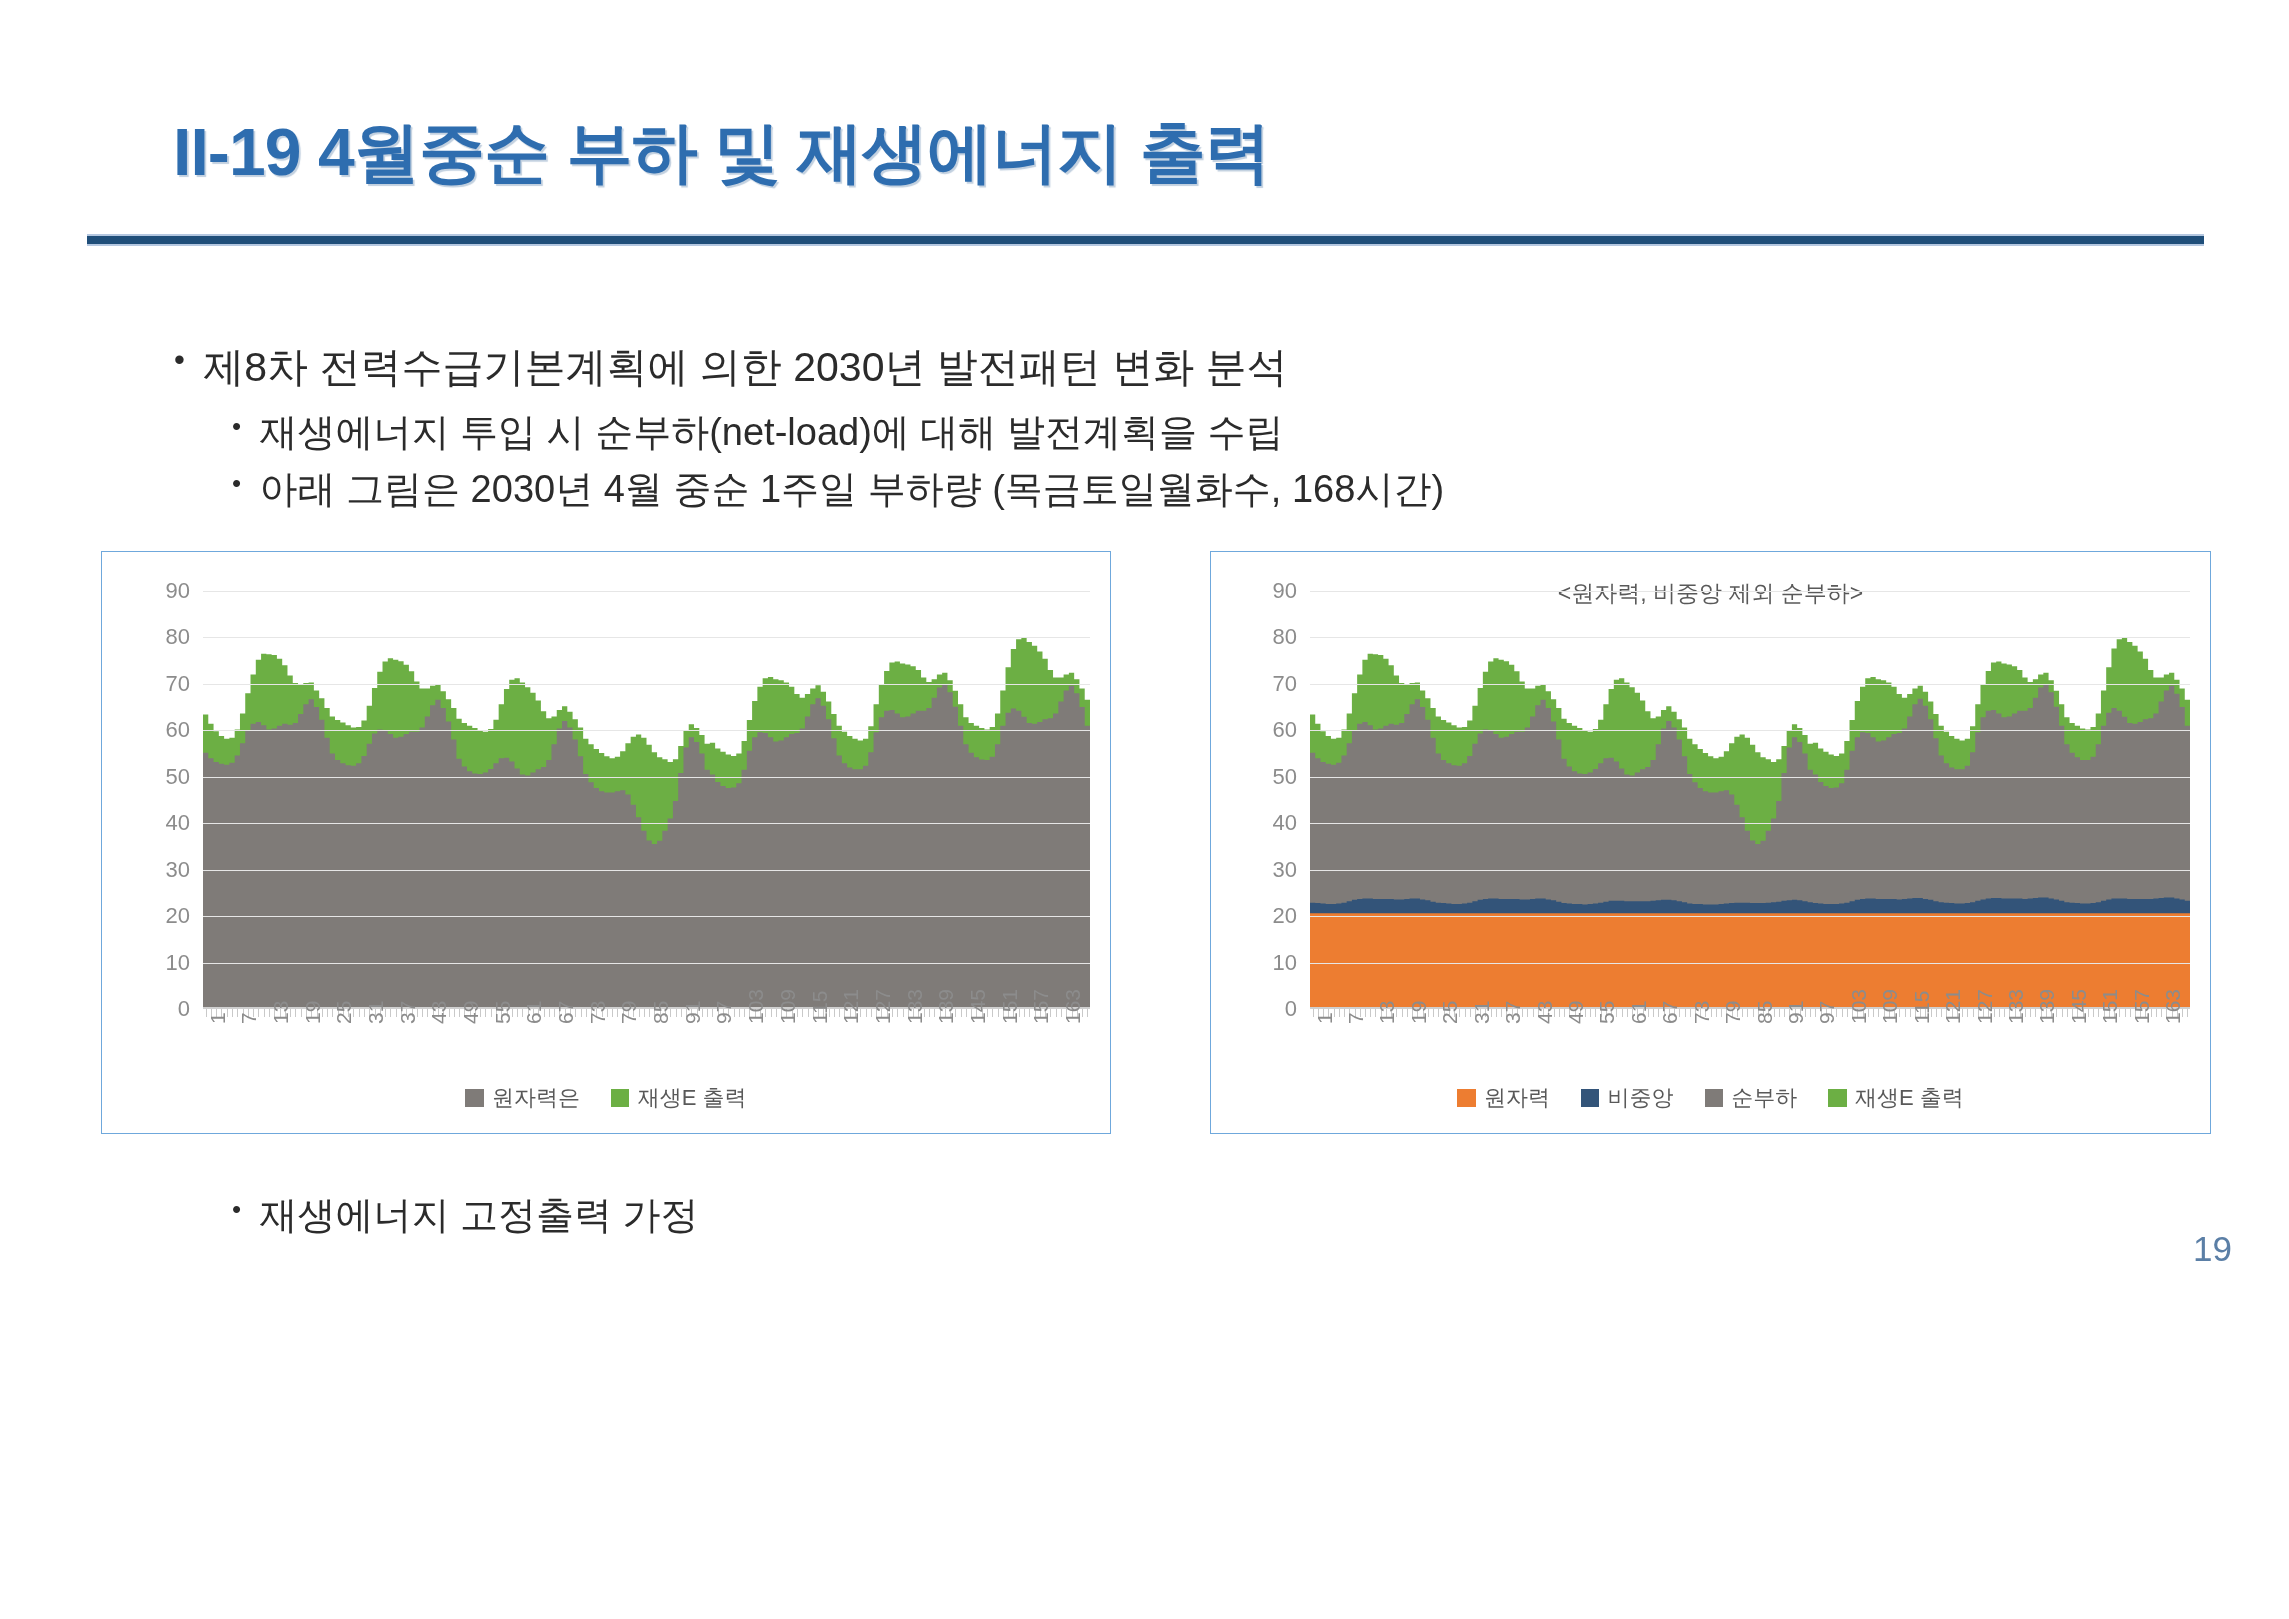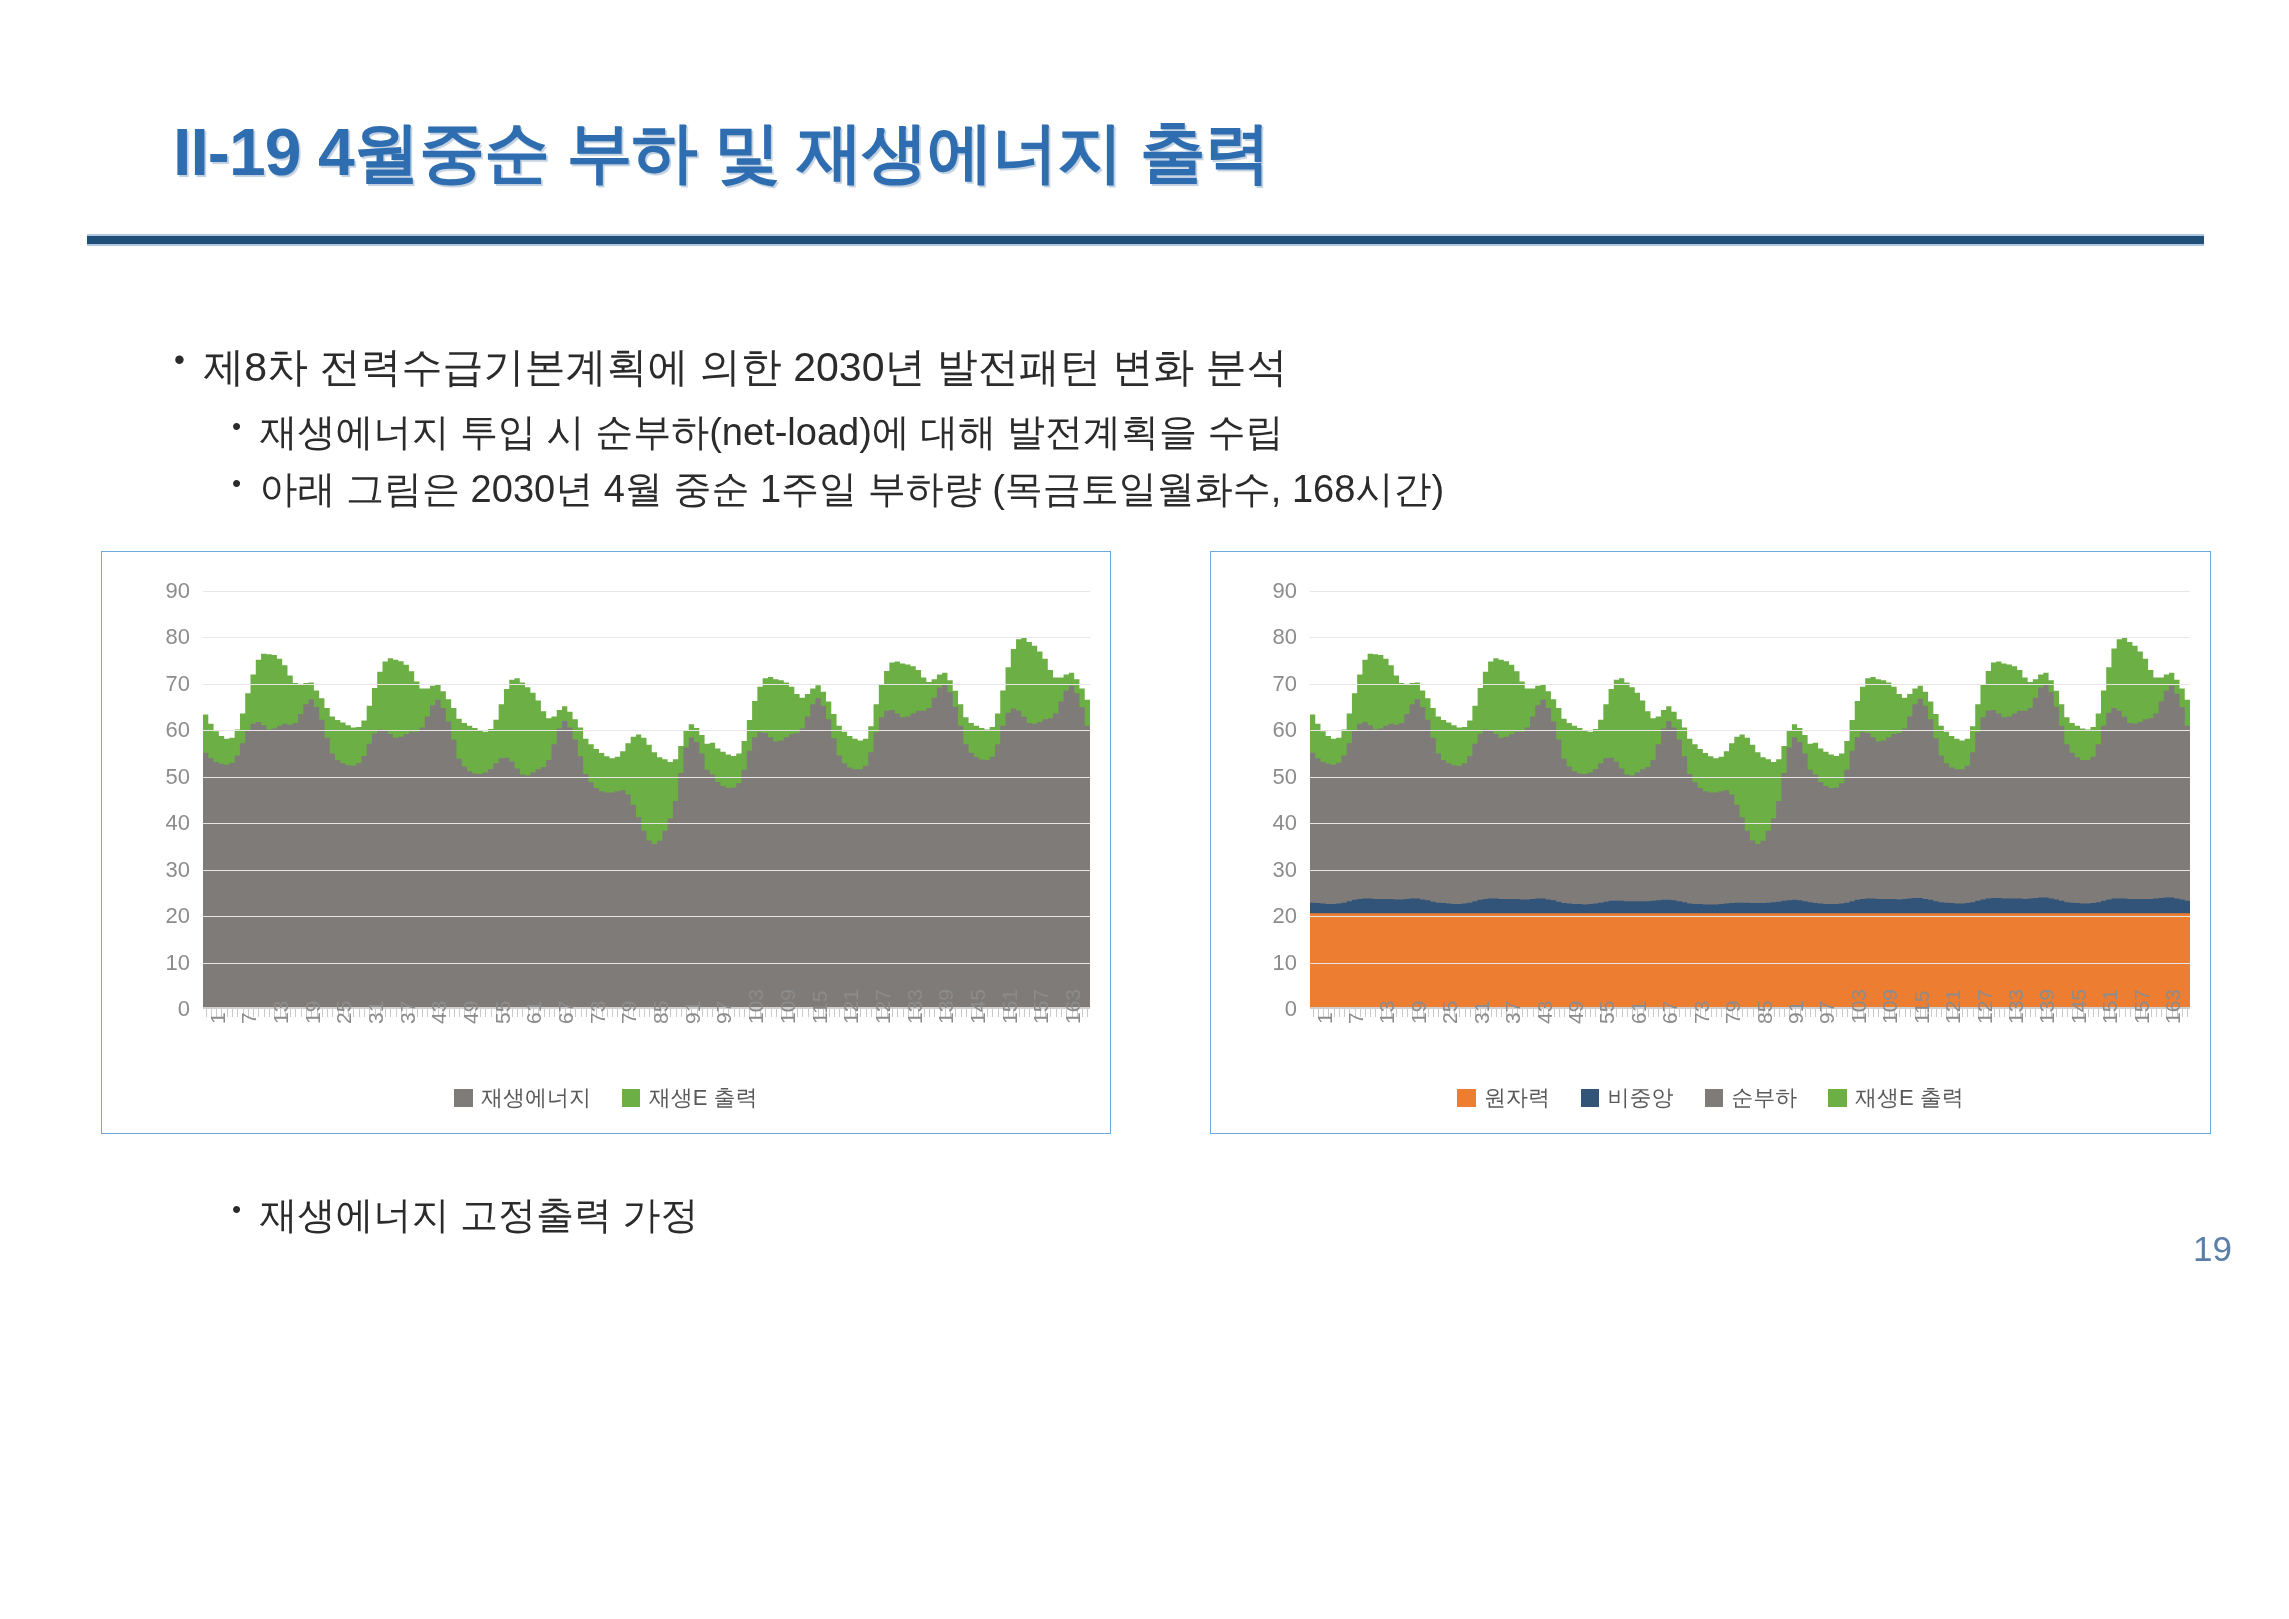--- a/index.html
+++ b/index.html
@@ -319,30 +319,31 @@
       <div class="gridline" style="top: 22.2222%;"></div>
       <div class="ylabel" style="top: 22.2222%;">70</div>
       <div class="gridline" style="top: 11.1111%;"></div>
       <div class="ylabel" style="top: 11.1111%;">80</div>
       <div class="gridline" style="top: 0%;"></div>
       <div class="ylabel" style="top: 0%;">90</div>
     </div>
   <div class="legend">
       <div class="item">
         <span class="swatch" style="background: rgb(127, 123, 120);"></span>
-        <span>재생에너지</span>
+        <span>원자력은</span>
       </div>
       <div class="item">
         <span class="swatch" style="background: rgb(108, 175, 68);"></span>
         <span>재생E 출력</span>
       </div>
     </div>
 </div>
 
 <div class="chart-panel" id="chart-right">
+  <div class="chart-title">&lt;원자력, 비중앙 제외 순부하&gt;</div>
   <div class="plot">
     <div class="plotarea">
         <svg viewBox="0 0 168 90" preserveAspectRatio="none">
           <path d="M 0 90 L 0 26.599999999999994 L 1 26.599999999999994 L 1 28.6 L 2 28.6 L 2 30.199999999999996 L 3 30.199999999999996 L 3 31.200000000000003 L 4 31.200000000000003 L 4 31.799999999999997 L 5 31.799999999999997 L 5 31.6 L 6 31.6 L 6 29.799999999999997 L 7 29.799999999999997 L 7 26.4 L 8 26.4 L 8 22 L 9 22 L 9 18 L 10 18 L 10 14.799999999999997 L 11 14.799999999999997 L 11 13.5 L 12 13.5 L 12 13.599999999999994 L 13 13.599999999999994 L 13 13.799999999999997 L 14 13.799999999999997 L 14 14.599999999999994 L 15 14.599999999999994 L 15 16 L 16 16 L 16 18.200000000000003 L 17 18.200000000000003 L 17 19.799999999999997 L 18 19.799999999999997 L 18 20.099999999999994 L 19 20.099999999999994 L 19 19.80000000000001 L 20 19.80000000000001 L 20 19.700000000000003 L 21 19.700000000000003 L 21 21.400000000000006 L 22 21.400000000000006 L 22 23.10000000000001 L 23 23.10000000000001 L 23 25.200000000000003 L 24 25.200000000000003 L 24 27 L 25 27 L 25 27.799999999999997 L 26 27.799999999999997 L 26 28.299999999999997 L 27 28.299999999999997 L 27 28.9 L 28 28.9 L 28 29.39999999999999 L 29 29.39999999999999 L 29 29.299999999999997 L 30 29.299999999999997 L 30 27.9 L 31 27.9 L 31 24.700000000000003 L 32 24.700000000000003 L 32 20.900000000000006 L 33 20.900000000000006 L 33 17.39999999999999 L 34 17.39999999999999 L 34 15.200000000000003 L 35 15.200000000000003 L 35 14.5 L 36 14.5 L 36 14.799999999999997 L 37 14.799999999999997 L 37 15.099999999999994 L 38 15.099999999999994 L 38 15.899999999999991 L 39 15.899999999999991 L 39 17.299999999999997 L 40 17.299999999999997 L 40 19.5 L 41 19.5 L 41 21 L 42 21 L 42 21 L 43 21 L 43 20.39999999999999 L 44 20.39999999999999 L 44 20 L 45 20 L 45 21.599999999999994 L 46 21.599999999999994 L 46 23.299999999999997 L 47 23.299999999999997 L 47 25.200000000000003 L 48 25.200000000000003 L 48 27.499999999999993 L 49 27.499999999999993 L 49 28.4 L 50 28.4 L 50 29 L 51 29 L 51 29.5 L 52 29.5 L 52 30 L 53 30 L 53 30.299999999999997 L 54 30.299999999999997 L 54 29.699999999999996 L 55 29.699999999999996 L 55 27.699999999999996 L 56 27.699999999999996 L 56 24.400000000000006 L 57 24.400000000000006 L 57 21.099999999999994 L 58 21.099999999999994 L 58 19.099999999999994 L 59 19.099999999999994 L 59 18.80000000000001 L 60 18.80000000000001 L 60 19.700000000000003 L 61 19.700000000000003 L 61 20.69999999999999 L 62 20.69999999999999 L 62 21.89999999999999 L 63 21.89999999999999 L 63 23.599999999999994 L 64 23.599999999999994 L 64 25.900000000000006 L 65 25.900000000000006 L 65 27.4 L 66 27.4 L 66 27 L 67 27 L 67 25.599999999999994 L 68 25.599999999999994 L 68 24.799999999999997 L 69 24.799999999999997 L 69 25.999999999999986 L 70 25.999999999999986 L 70 27.6 L 71 27.6 L 71 29.4 L 72 29.4 L 72 31.799999999999997 L 73 31.799999999999997 L 73 33 L 74 33 L 74 34 L 75 34 L 75 34.900000000000006 L 76 34.900000000000006 L 76 35.6 L 77 35.6 L 77 36 L 78 36 L 78 35.699999999999996 L 79 35.699999999999996 L 79 34.5 L 80 34.5 L 80 32.8 L 81 32.8 L 81 31.4 L 82 31.4 L 82 30.900000000000006 L 83 30.900000000000006 L 83 31.599999999999994 L 84 31.599999999999994 L 84 33.1 L 85 33.1 L 85 34.7 L 86 34.7 L 86 35.8 L 87 35.8 L 87 36.199999999999996 L 88 36.199999999999996 L 88 36.8 L 89 36.8 L 89 36.2 L 90 36.2 L 90 33.400000000000006 L 91 33.400000000000006 L 91 30.1 L 92 30.1 L 92 28.700000000000003 L 93 28.700000000000003 L 93 29.5 L 94 29.5 L 94 31 L 95 31 L 95 32.9 L 96 32.9 L 96 32.7 L 97 32.7 L 97 33.89999999999999 L 98 33.89999999999999 L 98 34.6 L 99 34.6 L 99 35.199999999999996 L 100 35.199999999999996 L 100 35.5 L 101 35.5 L 101 35 L 102 35 L 102 32.3 L 103 32.3 L 103 27.799999999999997 L 104 27.799999999999997 L 104 23.700000000000003 L 105 23.700000000000003 L 105 20.599999999999994 L 106 20.599999999999994 L 106 18.799999999999997 L 107 18.799999999999997 L 107 18.5 L 108 18.5 L 108 19 L 109 19 L 109 19.19999999999999 L 110 19.19999999999999 L 110 19.700000000000003 L 111 19.700000000000003 L 111 20.599999999999994 L 112 20.599999999999994 L 112 22.200000000000003 L 113 22.200000000000003 L 113 23 L 114 23 L 114 22.200000000000003 L 115 22.200000000000003 L 115 20.999999999999986 L 116 20.999999999999986 L 116 20.400000000000006 L 117 20.400000000000006 L 117 21.69999999999999 L 118 21.69999999999999 L 118 23.799999999999997 L 119 23.799999999999997 L 119 26.499999999999993 L 120 26.499999999999993 L 120 29 L 121 29 L 121 30.299999999999997 L 122 30.299999999999997 L 122 31.200000000000003 L 123 31.200000000000003 L 123 31.799999999999997 L 124 31.799999999999997 L 124 32.199999999999996 L 125 32.199999999999996 L 125 31.799999999999997 L 126 31.799999999999997 L 126 29.1 L 127 29.1 L 127 24.400000000000006 L 128 24.400000000000006 L 128 20.19999999999999 L 129 20.19999999999999 L 129 17.200000000000003 L 130 17.200000000000003 L 130 15.399999999999991 L 131 15.399999999999991 L 131 15.199999999999989 L 132 15.199999999999989 L 132 15.600000000000009 L 133 15.600000000000009 L 133 15.799999999999997 L 134 15.799999999999997 L 134 16.200000000000003 L 135 16.200000000000003 L 135 17 L 136 17 L 136 18.599999999999994 L 137 18.599999999999994 L 137 19.60000000000001 L 138 19.60000000000001 L 138 19 L 139 19 L 139 18 L 140 18 L 140 17.599999999999994 L 141 17.599999999999994 L 141 19.200000000000003 L 142 19.200000000000003 L 142 21.5 L 143 21.5 L 143 24.400000000000006 L 144 24.400000000000006 L 144 27.200000000000003 L 145 27.200000000000003 L 145 28.4 L 146 28.4 L 146 29 L 147 29 L 147 29.6 L 148 29.6 L 148 29.799999999999997 L 149 29.799999999999997 L 149 29.300000000000004 L 150 29.300000000000004 L 150 26.4 L 151 26.4 L 151 21.400000000000006 L 152 21.400000000000006 L 152 16.39999999999999 L 153 16.39999999999999 L 153 12.400000000000006 L 154 12.400000000000006 L 154 10.399999999999991 L 155 10.399999999999991 L 155 10.099999999999994 L 156 10.099999999999994 L 156 11 L 157 11 L 157 11.799999999999997 L 158 11.799999999999997 L 158 13 L 159 13 L 159 14.599999999999994 L 160 14.599999999999994 L 160 17 L 161 17 L 161 18.60000000000001 L 162 18.60000000000001 L 162 18.599999999999994 L 163 18.599999999999994 L 163 18 L 164 18 L 164 17.60000000000001 L 165 17.60000000000001 L 165 19.099999999999994 L 166 19.099999999999994 L 166 21 L 167 21 L 167 23.400000000000006 L 168 23.400000000000006 L 168 90 Z" fill="#6CAF44"></path>
           <path d="M 0 90 L 0 34.8 L 1 34.8 L 1 36 L 2 36 L 2 36.8 L 3 36.8 L 3 37.2 L 4 37.2 L 4 37.4 L 5 37.4 L 5 37 L 6 37 L 6 35.4 L 7 35.4 L 7 32.8 L 8 32.8 L 8 30 L 9 30 L 9 28.599999999999994 L 10 28.599999999999994 L 10 28.200000000000003 L 11 28.200000000000003 L 11 28.900000000000006 L 12 28.900000000000006 L 12 29.799999999999997 L 13 29.799999999999997 L 13 29.599999999999994 L 14 29.599999999999994 L 14 29 L 15 29 L 15 28.599999999999994 L 16 28.599999999999994 L 16 28.799999999999997 L 17 28.799999999999997 L 17 28.4 L 18 28.4 L 18 26.5 L 19 26.5 L 19 24.400000000000006 L 20 24.400000000000006 L 20 23.299999999999997 L 21 23.299999999999997 L 21 25 L 22 25 L 22 27.700000000000003 L 23 27.700000000000003 L 23 31.6 L 24 31.6 L 24 35 L 25 35 L 25 36.4 L 26 36.4 L 26 37.099999999999994 L 27 37.099999999999994 L 27 37.5 L 28 37.5 L 28 37.599999999999994 L 29 37.599999999999994 L 29 37.099999999999994 L 30 37.099999999999994 L 30 35.5 L 31 35.5 L 31 32.9 L 32 32.9 L 32 30.700000000000003 L 33 30.700000000000003 L 33 29.799999999999997 L 34 29.799999999999997 L 34 30 L 35 30 L 35 30.799999999999997 L 36 30.799999999999997 L 36 31.599999999999994 L 37 31.599999999999994 L 37 31.4 L 38 31.4 L 38 30.799999999999997 L 39 30.799999999999997 L 39 30.299999999999997 L 40 30.299999999999997 L 40 30.299999999999997 L 41 30.299999999999997 L 41 29.4 L 42 29.4 L 42 27 L 43 27 L 43 24.599999999999994 L 44 24.599999999999994 L 44 23.400000000000006 L 45 23.400000000000006 L 45 25.19999999999999 L 46 25.19999999999999 L 46 28.099999999999994 L 47 28.099999999999994 L 47 32 L 48 32 L 48 36.099999999999994 L 49 36.099999999999994 L 49 37.8 L 50 37.8 L 50 38.8 L 51 38.8 L 51 39.3 L 52 39.3 L 52 39.4 L 53 39.4 L 53 39.099999999999994 L 54 39.099999999999994 L 54 38.3 L 55 38.3 L 55 37.099999999999994 L 56 37.099999999999994 L 56 36 L 57 36 L 57 35.9 L 58 35.9 L 58 36.7 L 59 36.7 L 59 38.2 L 60 38.2 L 60 39.5 L 61 39.5 L 61 39.699999999999996 L 62 39.699999999999996 L 62 39.099999999999994 L 63 39.099999999999994 L 63 38.4 L 64 38.4 L 64 37.9 L 65 37.9 L 65 36.4 L 66 36.4 L 66 33 L 67 33 L 67 29.6 L 68 29.6 L 68 28 L 69 28 L 69 29.39999999999999 L 70 29.39999999999999 L 70 32 L 71 32 L 71 35.6 L 72 35.6 L 72 39.4 L 73 39.4 L 73 41.2 L 74 41.2 L 74 42.4 L 75 42.4 L 75 43.1 L 76 43.1 L 76 43.4 L 77 43.4 L 77 43.4 L 78 43.4 L 78 43.099999999999994 L 79 43.099999999999994 L 79 42.9 L 80 42.9 L 80 43.8 L 81 43.8 L 81 46 L 82 46 L 82 48.7 L 83 48.7 L 83 51.599999999999994 L 84 51.599999999999994 L 84 53.7 L 85 53.7 L 85 54.5 L 86 54.5 L 86 53.8 L 87 53.8 L 87 51.599999999999994 L 88 51.599999999999994 L 88 49 L 89 49 L 89 45.2 L 90 45.2 L 90 39.2 L 91 39.2 L 91 33.7 L 92 33.7 L 92 31.5 L 93 31.5 L 93 32.5 L 94 32.5 L 94 35 L 95 35 L 95 38.5 L 96 38.5 L 96 39.5 L 97 39.5 L 97 41.099999999999994 L 98 41.099999999999994 L 98 42 L 99 42 L 99 42.4 L 100 42.4 L 100 42.3 L 101 42.3 L 101 41.4 L 102 41.4 L 102 38.5 L 103 38.5 L 103 34.4 L 104 34.4 L 104 31.5 L 105 31.5 L 105 30.4 L 106 30.4 L 106 30.599999999999994 L 107 30.599999999999994 L 107 31.5 L 108 31.5 L 108 32.4 L 109 32.4 L 109 32.199999999999996 L 110 32.199999999999996 L 110 31.5 L 111 31.5 L 111 30.799999999999997 L 112 30.799999999999997 L 112 30.6 L 113 30.6 L 113 29.599999999999994 L 114 29.599999999999994 L 114 27 L 115 27 L 115 24.39999999999999 L 116 24.39999999999999 L 116 23.200000000000003 L 117 23.200000000000003 L 117 24.69999999999999 L 118 24.69999999999999 L 118 27.6 L 119 27.6 L 119 31.699999999999996 L 120 31.699999999999996 L 120 35.4 L 121 35.4 L 121 37.099999999999994 L 122 37.099999999999994 L 122 38 L 123 38 L 123 38.4 L 124 38.4 L 124 38.4 L 125 38.4 L 125 37.599999999999994 L 126 37.599999999999994 L 126 34.7 L 127 34.7 L 127 30.400000000000006 L 128 30.400000000000006 L 128 27.199999999999996 L 129 27.199999999999996 L 129 25.799999999999997 L 130 25.799999999999997 L 130 25.599999999999994 L 131 25.599999999999994 L 131 26.39999999999999 L 132 26.39999999999999 L 132 27.200000000000003 L 133 27.200000000000003 L 133 27 L 134 27 L 134 26.400000000000006 L 135 26.400000000000006 L 135 25.799999999999997 L 136 25.799999999999997 L 136 25.799999999999997 L 137 25.799999999999997 L 137 25.200000000000003 L 138 25.200000000000003 L 138 23 L 139 23 L 139 20.799999999999997 L 140 20.799999999999997 L 140 20 L 141 20 L 141 21.799999999999997 L 142 21.799999999999997 L 142 24.900000000000006 L 143 24.900000000000006 L 143 29 L 144 29 L 144 33 L 145 33 L 145 34.8 L 146 34.8 L 146 35.8 L 147 35.8 L 147 36.4 L 148 36.4 L 148 36.4 L 149 36.4 L 149 35.7 L 150 35.7 L 150 33 L 151 33 L 151 29 L 152 29 L 152 26.199999999999996 L 153 26.199999999999996 L 153 25.200000000000003 L 154 25.200000000000003 L 154 25.799999999999997 L 155 25.799999999999997 L 155 27.099999999999994 L 156 27.099999999999994 L 156 28.4 L 157 28.4 L 157 28.599999999999994 L 158 28.599999999999994 L 158 28.199999999999996 L 159 28.199999999999996 L 159 27.599999999999994 L 160 27.599999999999994 L 160 27.4 L 161 27.4 L 161 26.400000000000006 L 162 26.400000000000006 L 162 23.799999999999997 L 163 23.799999999999997 L 163 21.400000000000006 L 164 21.400000000000006 L 164 20.400000000000006 L 165 20.400000000000006 L 165 22.099999999999994 L 166 22.099999999999994 L 166 25 L 167 25 L 167 29 L 168 29 L 168 90 Z" fill="#7F7B78"></path>
           <path d="M 0 90 L 0 67.1 L 1 67.1 L 1 67.2 L 2 67.2 L 2 67.3 L 3 67.3 L 3 67.4 L 4 67.4 L 4 67.4 L 5 67.4 L 5 67.3 L 6 67.3 L 6 67.1 L 7 67.1 L 7 66.8 L 8 66.8 L 8 66.5 L 9 66.5 L 9 66.3 L 10 66.3 L 10 66.2 L 11 66.2 L 11 66.2 L 12 66.2 L 12 66.3 L 13 66.3 L 13 66.3 L 14 66.3 L 14 66.3 L 15 66.3 L 15 66.3 L 16 66.3 L 16 66.4 L 17 66.4 L 17 66.4 L 18 66.4 L 18 66.3 L 19 66.3 L 19 66.2 L 20 66.2 L 20 66.2 L 21 66.2 L 21 66.4 L 22 66.4 L 22 66.6 L 23 66.6 L 23 66.9 L 24 66.9 L 24 67.1 L 25 67.1 L 25 67.2 L 26 67.2 L 26 67.3 L 27 67.3 L 27 67.4 L 28 67.4 L 28 67.4 L 29 67.4 L 29 67.3 L 30 67.3 L 30 67.1 L 31 67.1 L 31 66.8 L 32 66.8 L 32 66.5 L 33 66.5 L 33 66.3 L 34 66.3 L 34 66.2 L 35 66.2 L 35 66.2 L 36 66.2 L 36 66.3 L 37 66.3 L 37 66.3 L 38 66.3 L 38 66.3 L 39 66.3 L 39 66.3 L 40 66.3 L 40 66.4 L 41 66.4 L 41 66.4 L 42 66.4 L 42 66.3 L 43 66.3 L 43 66.2 L 44 66.2 L 44 66.2 L 45 66.2 L 45 66.4 L 46 66.4 L 46 66.6 L 47 66.6 L 47 66.9 L 48 66.9 L 48 67.2 L 49 67.2 L 49 67.3 L 50 67.3 L 50 67.4 L 51 67.4 L 51 67.4 L 52 67.4 L 52 67.5 L 53 67.5 L 53 67.4 L 54 67.4 L 54 67.3 L 55 67.3 L 55 67.1 L 56 67.1 L 56 66.9 L 57 66.9 L 57 66.7 L 58 66.7 L 58 66.7 L 59 66.7 L 59 66.7 L 60 66.7 L 60 66.8 L 61 66.8 L 61 66.8 L 62 66.8 L 62 66.8 L 63 66.8 L 63 66.8 L 64 66.8 L 64 66.8 L 65 66.8 L 65 66.7 L 66 66.7 L 66 66.6 L 67 66.6 L 67 66.5 L 68 66.5 L 68 66.5 L 69 66.5 L 69 66.6 L 70 66.6 L 70 66.8 L 71 66.8 L 71 67 L 72 67 L 72 67.3 L 73 67.3 L 73 67.4 L 74 67.4 L 74 67.4 L 75 67.4 L 75 67.5 L 76 67.5 L 76 67.5 L 77 67.5 L 77 67.5 L 78 67.5 L 78 67.4 L 79 67.4 L 79 67.3 L 80 67.3 L 80 67.2 L 81 67.2 L 81 67.1 L 82 67.1 L 82 67.1 L 83 67.1 L 83 67.1 L 84 67.1 L 84 67.2 L 85 67.2 L 85 67.2 L 86 67.2 L 86 67.2 L 87 67.2 L 87 67.1 L 88 67.1 L 88 67 L 89 67 L 89 66.9 L 90 66.9 L 90 66.7 L 91 66.7 L 91 66.6 L 92 66.6 L 92 66.5 L 93 66.5 L 93 66.6 L 94 66.6 L 94 66.8 L 95 66.8 L 95 67 L 96 67 L 96 67.2 L 97 67.2 L 97 67.3 L 98 67.3 L 98 67.4 L 99 67.4 L 99 67.4 L 100 67.4 L 100 67.4 L 101 67.4 L 101 67.3 L 102 67.3 L 102 67.1 L 103 67.1 L 103 66.8 L 104 66.8 L 104 66.5 L 105 66.5 L 105 66.3 L 106 66.3 L 106 66.2 L 107 66.2 L 107 66.2 L 108 66.2 L 108 66.3 L 109 66.3 L 109 66.3 L 110 66.3 L 110 66.3 L 111 66.3 L 111 66.3 L 112 66.3 L 112 66.4 L 113 66.4 L 113 66.3 L 114 66.3 L 114 66.2 L 115 66.2 L 115 66.1 L 116 66.1 L 116 66.1 L 117 66.1 L 117 66.3 L 118 66.3 L 118 66.5 L 119 66.5 L 119 66.8 L 120 66.8 L 120 67 L 121 67 L 121 67.1 L 122 67.1 L 122 67.2 L 123 67.2 L 123 67.3 L 124 67.3 L 124 67.3 L 125 67.3 L 125 67.2 L 126 67.2 L 126 67 L 127 67 L 127 66.7 L 128 66.7 L 128 66.4 L 129 66.4 L 129 66.2 L 130 66.2 L 130 66.1 L 131 66.1 L 131 66.1 L 132 66.1 L 132 66.2 L 133 66.2 L 133 66.2 L 134 66.2 L 134 66.2 L 135 66.2 L 135 66.2 L 136 66.2 L 136 66.3 L 137 66.3 L 137 66.2 L 138 66.2 L 138 66.1 L 139 66.1 L 139 66 L 140 66 L 140 66 L 141 66 L 141 66.2 L 142 66.2 L 142 66.4 L 143 66.4 L 143 66.7 L 144 66.7 L 144 67 L 145 67 L 145 67.1 L 146 67.1 L 146 67.2 L 147 67.2 L 147 67.3 L 148 67.3 L 148 67.3 L 149 67.3 L 149 67.2 L 150 67.2 L 150 67 L 151 67 L 151 66.7 L 152 66.7 L 152 66.4 L 153 66.4 L 153 66.2 L 154 66.2 L 154 66.2 L 155 66.2 L 155 66.2 L 156 66.2 L 156 66.3 L 157 66.3 L 157 66.3 L 158 66.3 L 158 66.3 L 159 66.3 L 159 66.3 L 160 66.3 L 160 66.3 L 161 66.3 L 161 66.2 L 162 66.2 L 162 66.1 L 163 66.1 L 163 66 L 164 66 L 164 66 L 165 66 L 165 66.2 L 166 66.2 L 166 66.4 L 167 66.4 L 167 66.7 L 168 66.7 L 168 90 Z" fill="#335479"></path>
           <path d="M 0 90 L 0 69.4 L 1 69.4 L 1 69.4 L 2 69.4 L 2 69.4 L 3 69.4 L 3 69.4 L 4 69.4 L 4 69.4 L 5 69.4 L 5 69.4 L 6 69.4 L 6 69.4 L 7 69.4 L 7 69.4 L 8 69.4 L 8 69.4 L 9 69.4 L 9 69.4 L 10 69.4 L 10 69.4 L 11 69.4 L 11 69.4 L 12 69.4 L 12 69.4 L 13 69.4 L 13 69.4 L 14 69.4 L 14 69.4 L 15 69.4 L 15 69.4 L 16 69.4 L 16 69.4 L 17 69.4 L 17 69.4 L 18 69.4 L 18 69.4 L 19 69.4 L 19 69.4 L 20 69.4 L 20 69.4 L 21 69.4 L 21 69.4 L 22 69.4 L 22 69.4 L 23 69.4 L 23 69.4 L 24 69.4 L 24 69.4 L 25 69.4 L 25 69.4 L 26 69.4 L 26 69.4 L 27 69.4 L 27 69.4 L 28 69.4 L 28 69.4 L 29 69.4 L 29 69.4 L 30 69.4 L 30 69.4 L 31 69.4 L 31 69.4 L 32 69.4 L 32 69.4 L 33 69.4 L 33 69.4 L 34 69.4 L 34 69.4 L 35 69.4 L 35 69.4 L 36 69.4 L 36 69.4 L 37 69.4 L 37 69.4 L 38 69.4 L 38 69.4 L 39 69.4 L 39 69.4 L 40 69.4 L 40 69.4 L 41 69.4 L 41 69.4 L 42 69.4 L 42 69.4 L 43 69.4 L 43 69.4 L 44 69.4 L 44 69.4 L 45 69.4 L 45 69.4 L 46 69.4 L 46 69.4 L 47 69.4 L 47 69.4 L 48 69.4 L 48 69.4 L 49 69.4 L 49 69.4 L 50 69.4 L 50 69.4 L 51 69.4 L 51 69.4 L 52 69.4 L 52 69.4 L 53 69.4 L 53 69.4 L 54 69.4 L 54 69.4 L 55 69.4 L 55 69.4 L 56 69.4 L 56 69.4 L 57 69.4 L 57 69.4 L 58 69.4 L 58 69.4 L 59 69.4 L 59 69.4 L 60 69.4 L 60 69.4 L 61 69.4 L 61 69.4 L 62 69.4 L 62 69.4 L 63 69.4 L 63 69.4 L 64 69.4 L 64 69.4 L 65 69.4 L 65 69.4 L 66 69.4 L 66 69.4 L 67 69.4 L 67 69.4 L 68 69.4 L 68 69.4 L 69 69.4 L 69 69.4 L 70 69.4 L 70 69.4 L 71 69.4 L 71 69.4 L 72 69.4 L 72 69.4 L 73 69.4 L 73 69.4 L 74 69.4 L 74 69.4 L 75 69.4 L 75 69.4 L 76 69.4 L 76 69.4 L 77 69.4 L 77 69.4 L 78 69.4 L 78 69.4 L 79 69.4 L 79 69.4 L 80 69.4 L 80 69.4 L 81 69.4 L 81 69.4 L 82 69.4 L 82 69.4 L 83 69.4 L 83 69.4 L 84 69.4 L 84 69.4 L 85 69.4 L 85 69.4 L 86 69.4 L 86 69.4 L 87 69.4 L 87 69.4 L 88 69.4 L 88 69.4 L 89 69.4 L 89 69.4 L 90 69.4 L 90 69.4 L 91 69.4 L 91 69.4 L 92 69.4 L 92 69.4 L 93 69.4 L 93 69.4 L 94 69.4 L 94 69.4 L 95 69.4 L 95 69.4 L 96 69.4 L 96 69.4 L 97 69.4 L 97 69.4 L 98 69.4 L 98 69.4 L 99 69.4 L 99 69.4 L 100 69.4 L 100 69.4 L 101 69.4 L 101 69.4 L 102 69.4 L 102 69.4 L 103 69.4 L 103 69.4 L 104 69.4 L 104 69.4 L 105 69.4 L 105 69.4 L 106 69.4 L 106 69.4 L 107 69.4 L 107 69.4 L 108 69.4 L 108 69.4 L 109 69.4 L 109 69.4 L 110 69.4 L 110 69.4 L 111 69.4 L 111 69.4 L 112 69.4 L 112 69.4 L 113 69.4 L 113 69.4 L 114 69.4 L 114 69.4 L 115 69.4 L 115 69.4 L 116 69.4 L 116 69.4 L 117 69.4 L 117 69.4 L 118 69.4 L 118 69.4 L 119 69.4 L 119 69.4 L 120 69.4 L 120 69.4 L 121 69.4 L 121 69.4 L 122 69.4 L 122 69.4 L 123 69.4 L 123 69.4 L 124 69.4 L 124 69.4 L 125 69.4 L 125 69.4 L 126 69.4 L 126 69.4 L 127 69.4 L 127 69.4 L 128 69.4 L 128 69.4 L 129 69.4 L 129 69.4 L 130 69.4 L 130 69.4 L 131 69.4 L 131 69.4 L 132 69.4 L 132 69.4 L 133 69.4 L 133 69.4 L 134 69.4 L 134 69.4 L 135 69.4 L 135 69.4 L 136 69.4 L 136 69.4 L 137 69.4 L 137 69.4 L 138 69.4 L 138 69.4 L 139 69.4 L 139 69.4 L 140 69.4 L 140 69.4 L 141 69.4 L 141 69.4 L 142 69.4 L 142 69.4 L 143 69.4 L 143 69.4 L 144 69.4 L 144 69.4 L 145 69.4 L 145 69.4 L 146 69.4 L 146 69.4 L 147 69.4 L 147 69.4 L 148 69.4 L 148 69.4 L 149 69.4 L 149 69.4 L 150 69.4 L 150 69.4 L 151 69.4 L 151 69.4 L 152 69.4 L 152 69.4 L 153 69.4 L 153 69.4 L 154 69.4 L 154 69.4 L 155 69.4 L 155 69.4 L 156 69.4 L 156 69.4 L 157 69.4 L 157 69.4 L 158 69.4 L 158 69.4 L 159 69.4 L 159 69.4 L 160 69.4 L 160 69.4 L 161 69.4 L 161 69.4 L 162 69.4 L 162 69.4 L 163 69.4 L 163 69.4 L 164 69.4 L 164 69.4 L 165 69.4 L 165 69.4 L 166 69.4 L 166 69.4 L 167 69.4 L 167 69.4 L 168 69.4 L 168 90 Z" fill="#ED7D31"></path>
         </svg>
       </div>
     <div class="axisline"></div>

